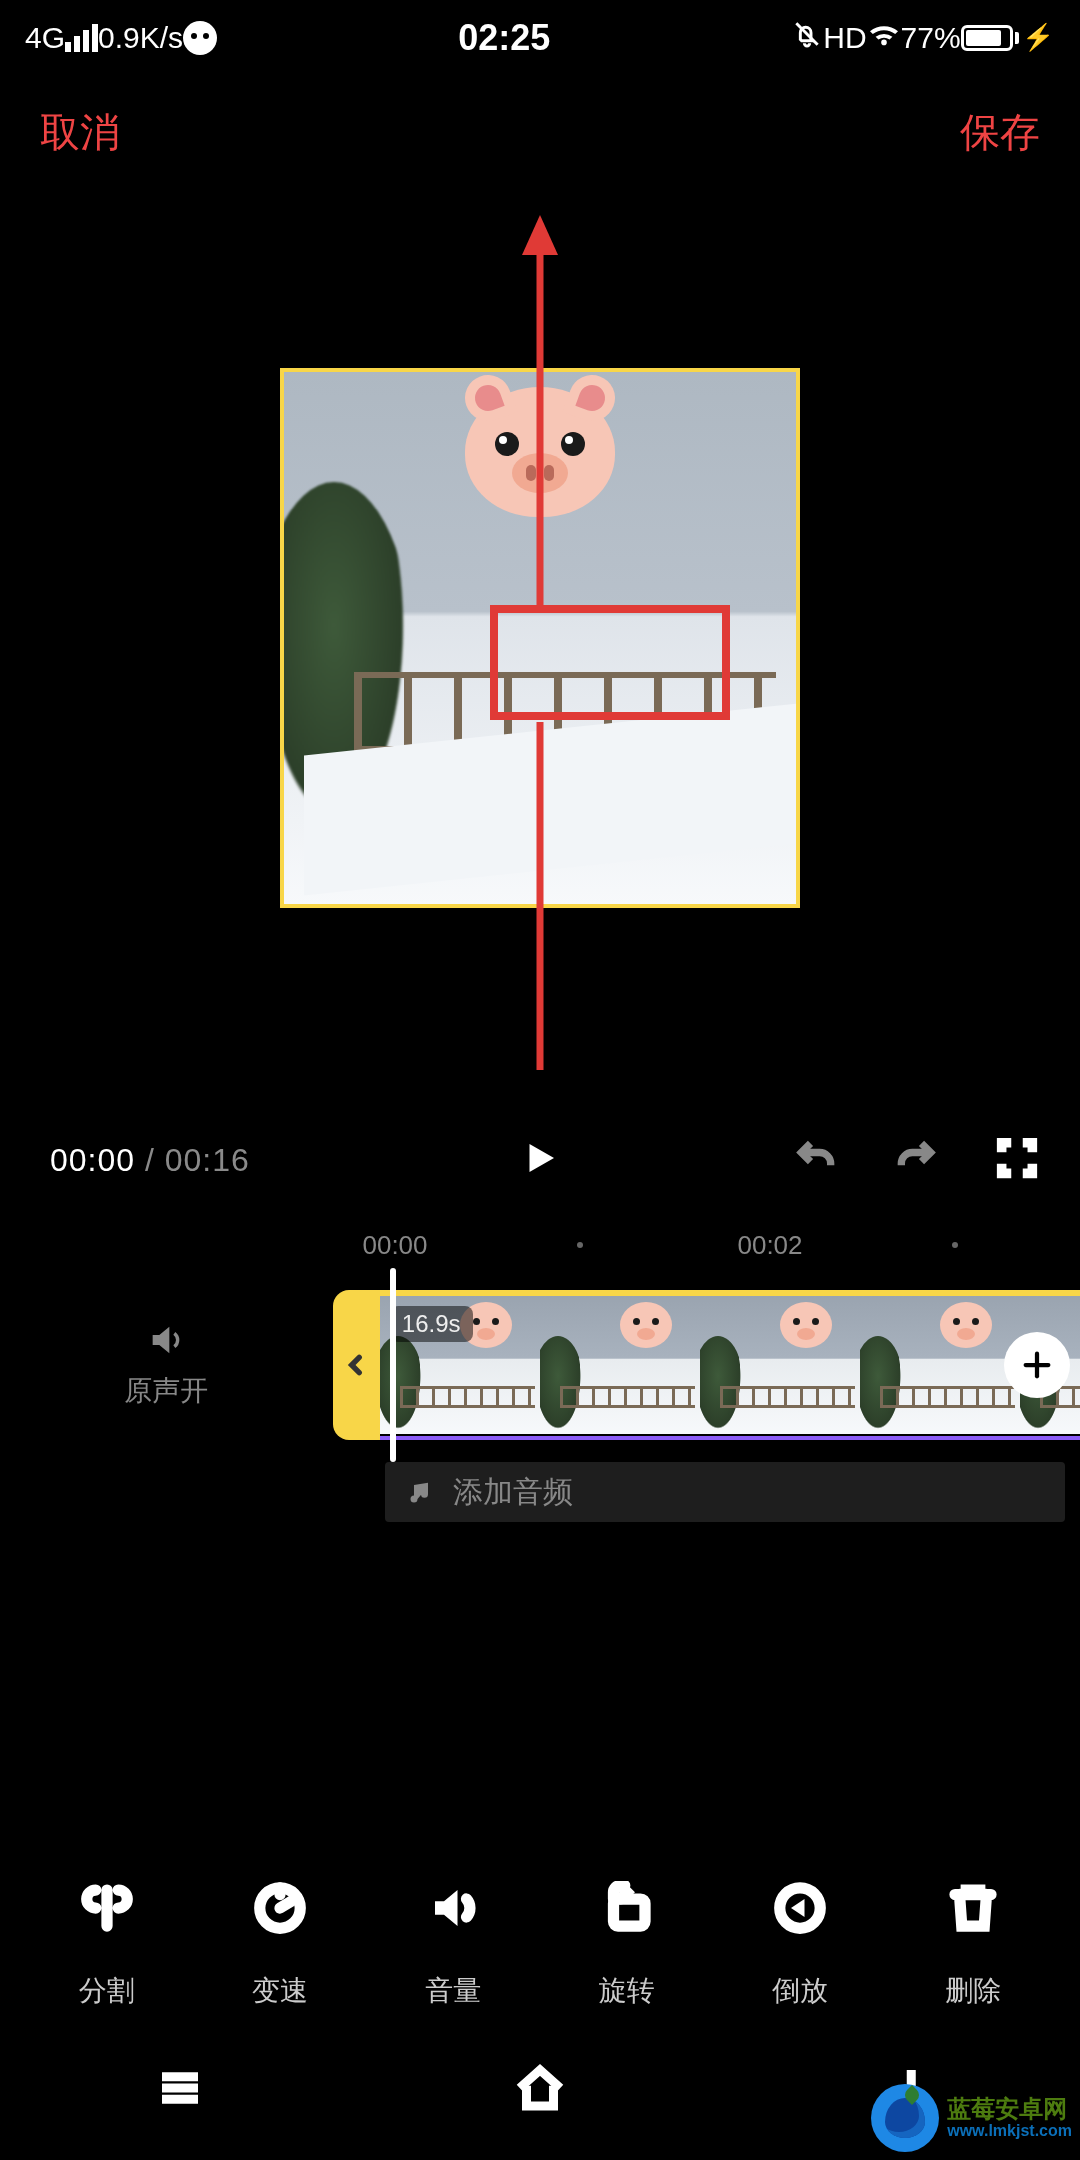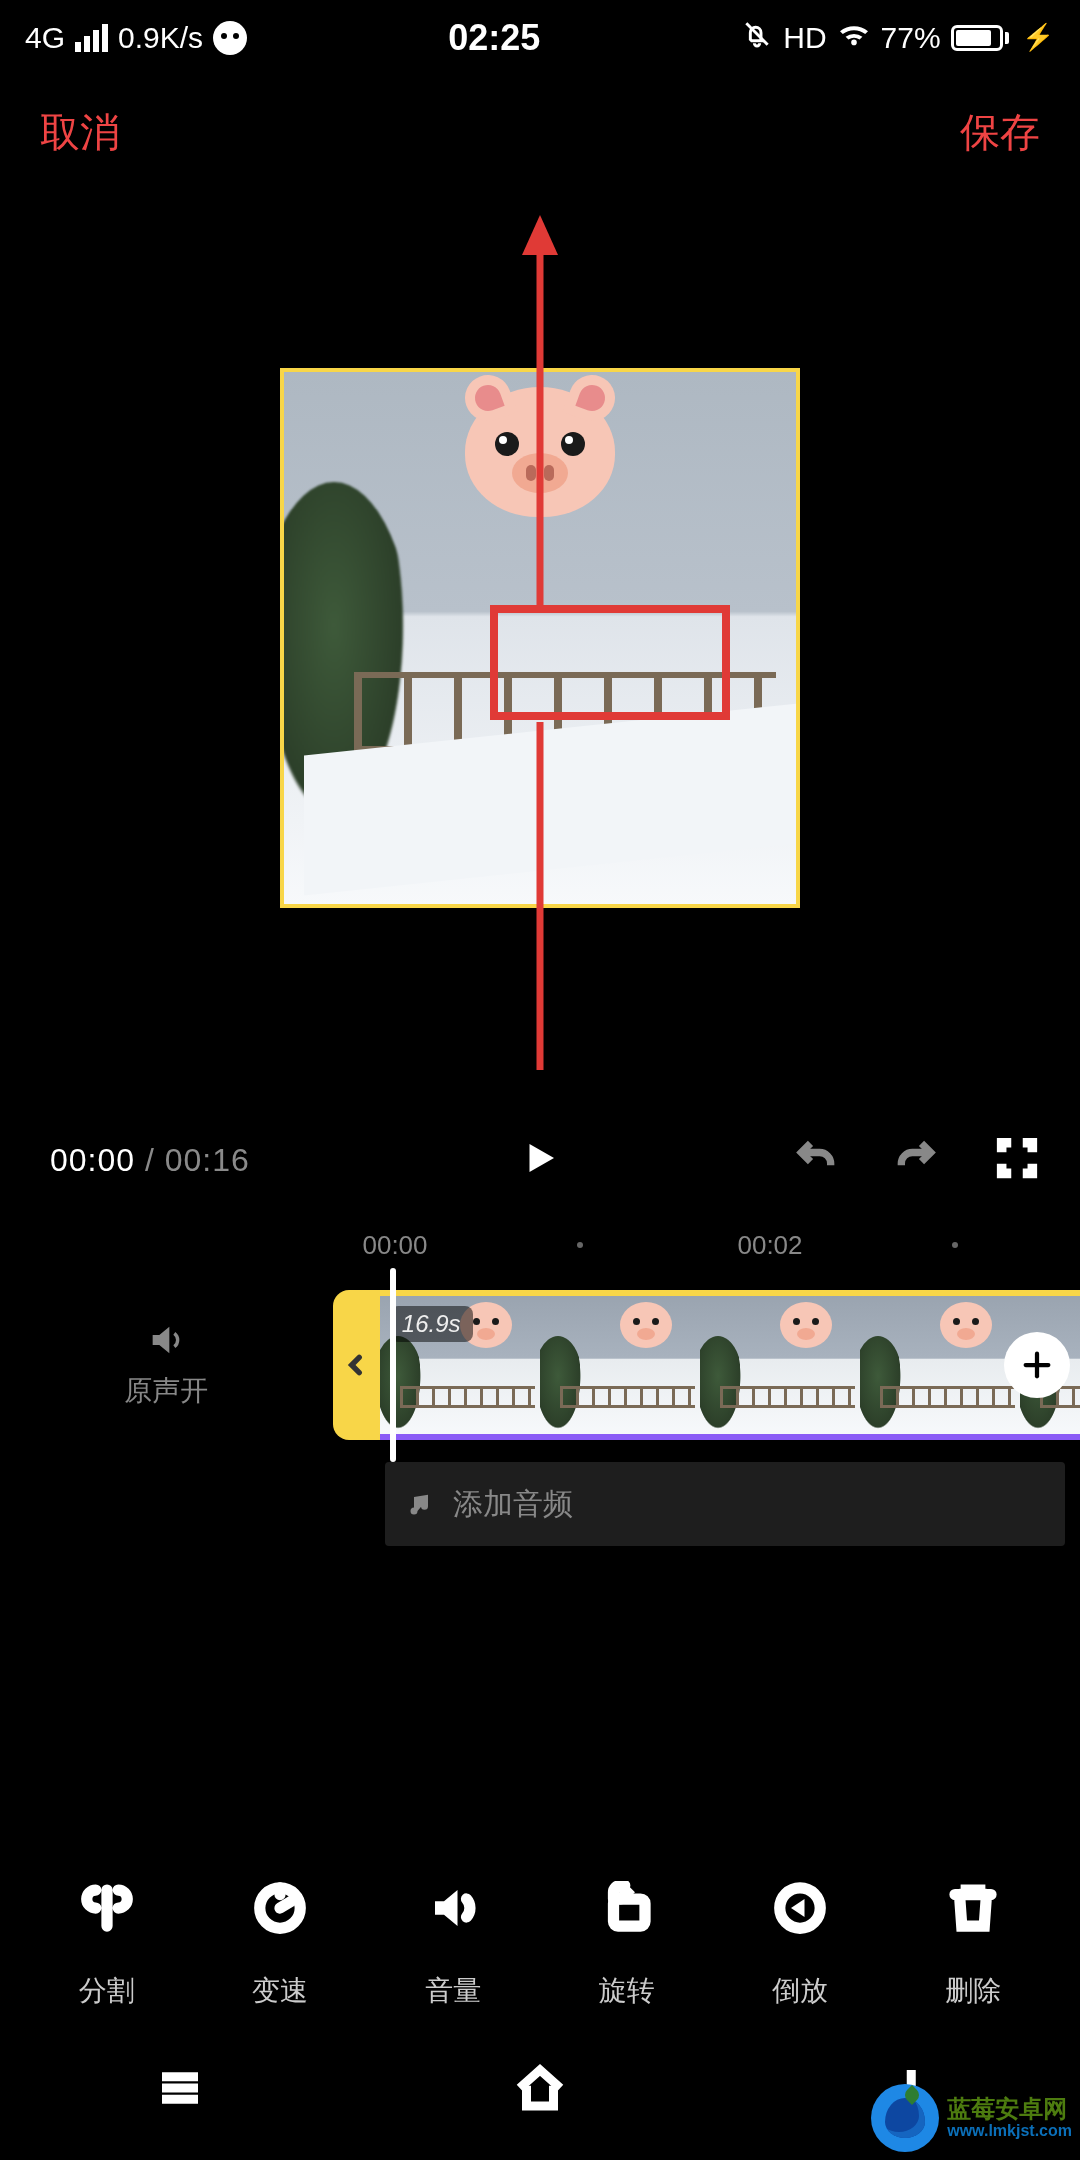--- a/index.html
+++ b/index.html
@@ -6,21 +6,21 @@
   body {
     width:1080px; height:2160px; background:#000; color:#fff;
     font-family: -apple-system, "Helvetica Neue", Arial, sans-serif;
     position:relative; overflow:hidden;
   }
   
   .status-bar {
     display:flex; justify-content:space-between; align-items:center;
     height:75px; padding:0 25px; font-size:30px; font-weight:500;
   }
-  .status-left, .status-right { display:flex; align-items:center; gap:10px; }
+  .status-left, .status-right { display:flex; align-items:center; gap:0; }
   .status-center { font-size:36px; font-weight:600; }
   .sig-bars { display:inline-flex; align-items:flex-end; gap:3px; }
   .sig-bars span { width:6px; background:#fff; display:inline-block; }
   .sig-bars span:nth-child(1){height:10px}
   .sig-bars span:nth-child(2){height:16px}
   .sig-bars span:nth-child(3){height:22px}
   .sig-bars span:nth-child(4){height:28px}
   .wechat-ic {
     width:34px; height:34px; border-radius:50%; background:#fff; position:relative;
   }
@@ -159,23 +159,22 @@
     color:#888; gap:12px;
   }
   .sound-col svg { width:40px; height:40px; fill:#888; }
   .sound-col span { font-size:28px; }
   .clip-handle {
     width:54px; background:#f8d648; border-radius:16px 0 0 16px;
     display:flex; align-items:center; justify-content:center;
     color:#333; font-size:40px; font-weight:bold;
   }
   .clips {
-    display:flex; position:relative; border-top:6px solid #f8d648; border-bottom:6px solid #8b5cf6;
+    display:flex; position:relative; border-top:6px solid #f8d648; border-bottom:4px solid #8b5cf6;
     overflow:hidden;
-    font-style:italic;
   }
   .clip {
     width:160px; height:138px; position:relative; overflow:hidden;
     background:linear-gradient(#9aa4b0 0%, #a8b2be 45%, #e8ecef 46%, #f7f9fb 100%);
     flex-shrink:0;
   }
   .clip .mini-tree {
     position:absolute; left:-8px; top:40px; width:52px; height:100px;
     background:radial-gradient(ellipse at 50% 40%, #3e5a3a 0%, #2c3f29 60%, transparent 62%);
     border-radius:50%;
@@ -206,21 +205,21 @@
     width:66px; height:66px; background:#fff; border-radius:50%;
     display:flex; align-items:center; justify-content:center;
     color:#000; font-size:44px; font-weight:400;
   }
   .playhead {
     position:absolute; left:390px; top:-22px; bottom:-22px; width:6px; background:#fff; border-radius:3px;
   }
 
   
   .audio-row {
-    margin-top:22px; margin-left:385px; width:680px; height:84px;
+    margin-top:22px; margin-left:385px; width:680px; height:60px;
     background:#1e1e1e; display:flex; align-items:center; gap:18px;
     padding:0 22px; color:#888; font-size:30px; border-radius:4px;
   }
   .audio-row svg { width:28px; height:28px; fill:#888; }
 
   
   .bottom-bar {
     position:absolute; bottom:150px; left:0; right:0;
     display:flex; justify-content:space-around; padding:0 20px;
   }

